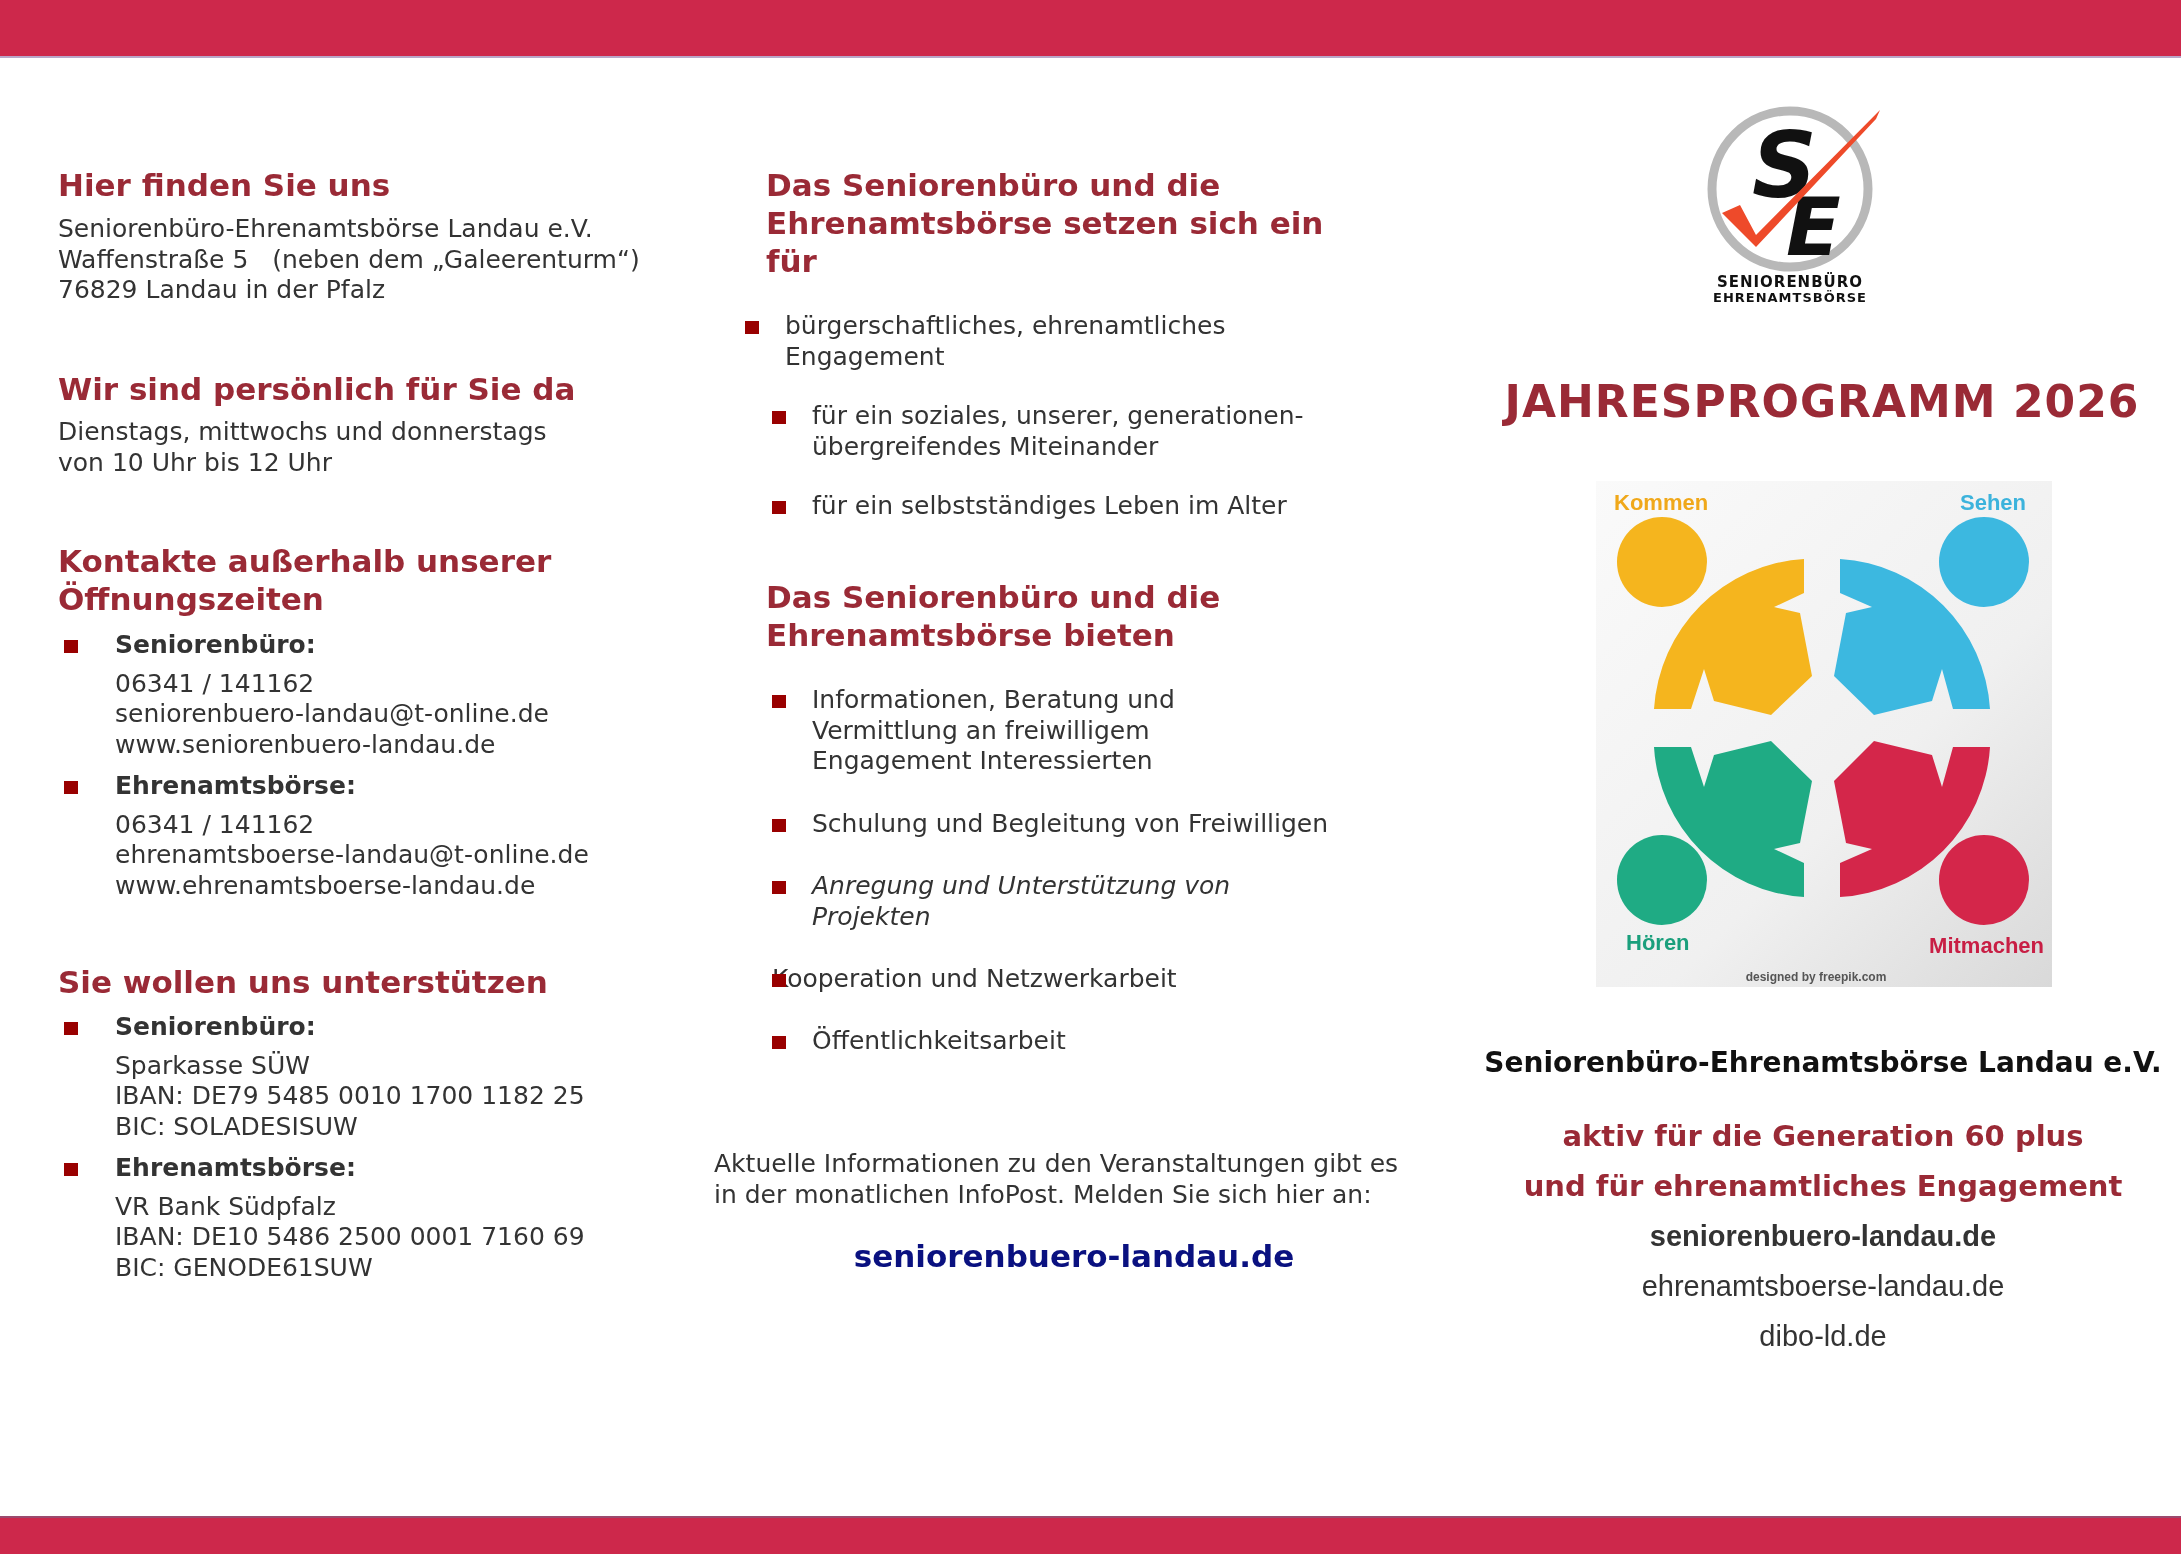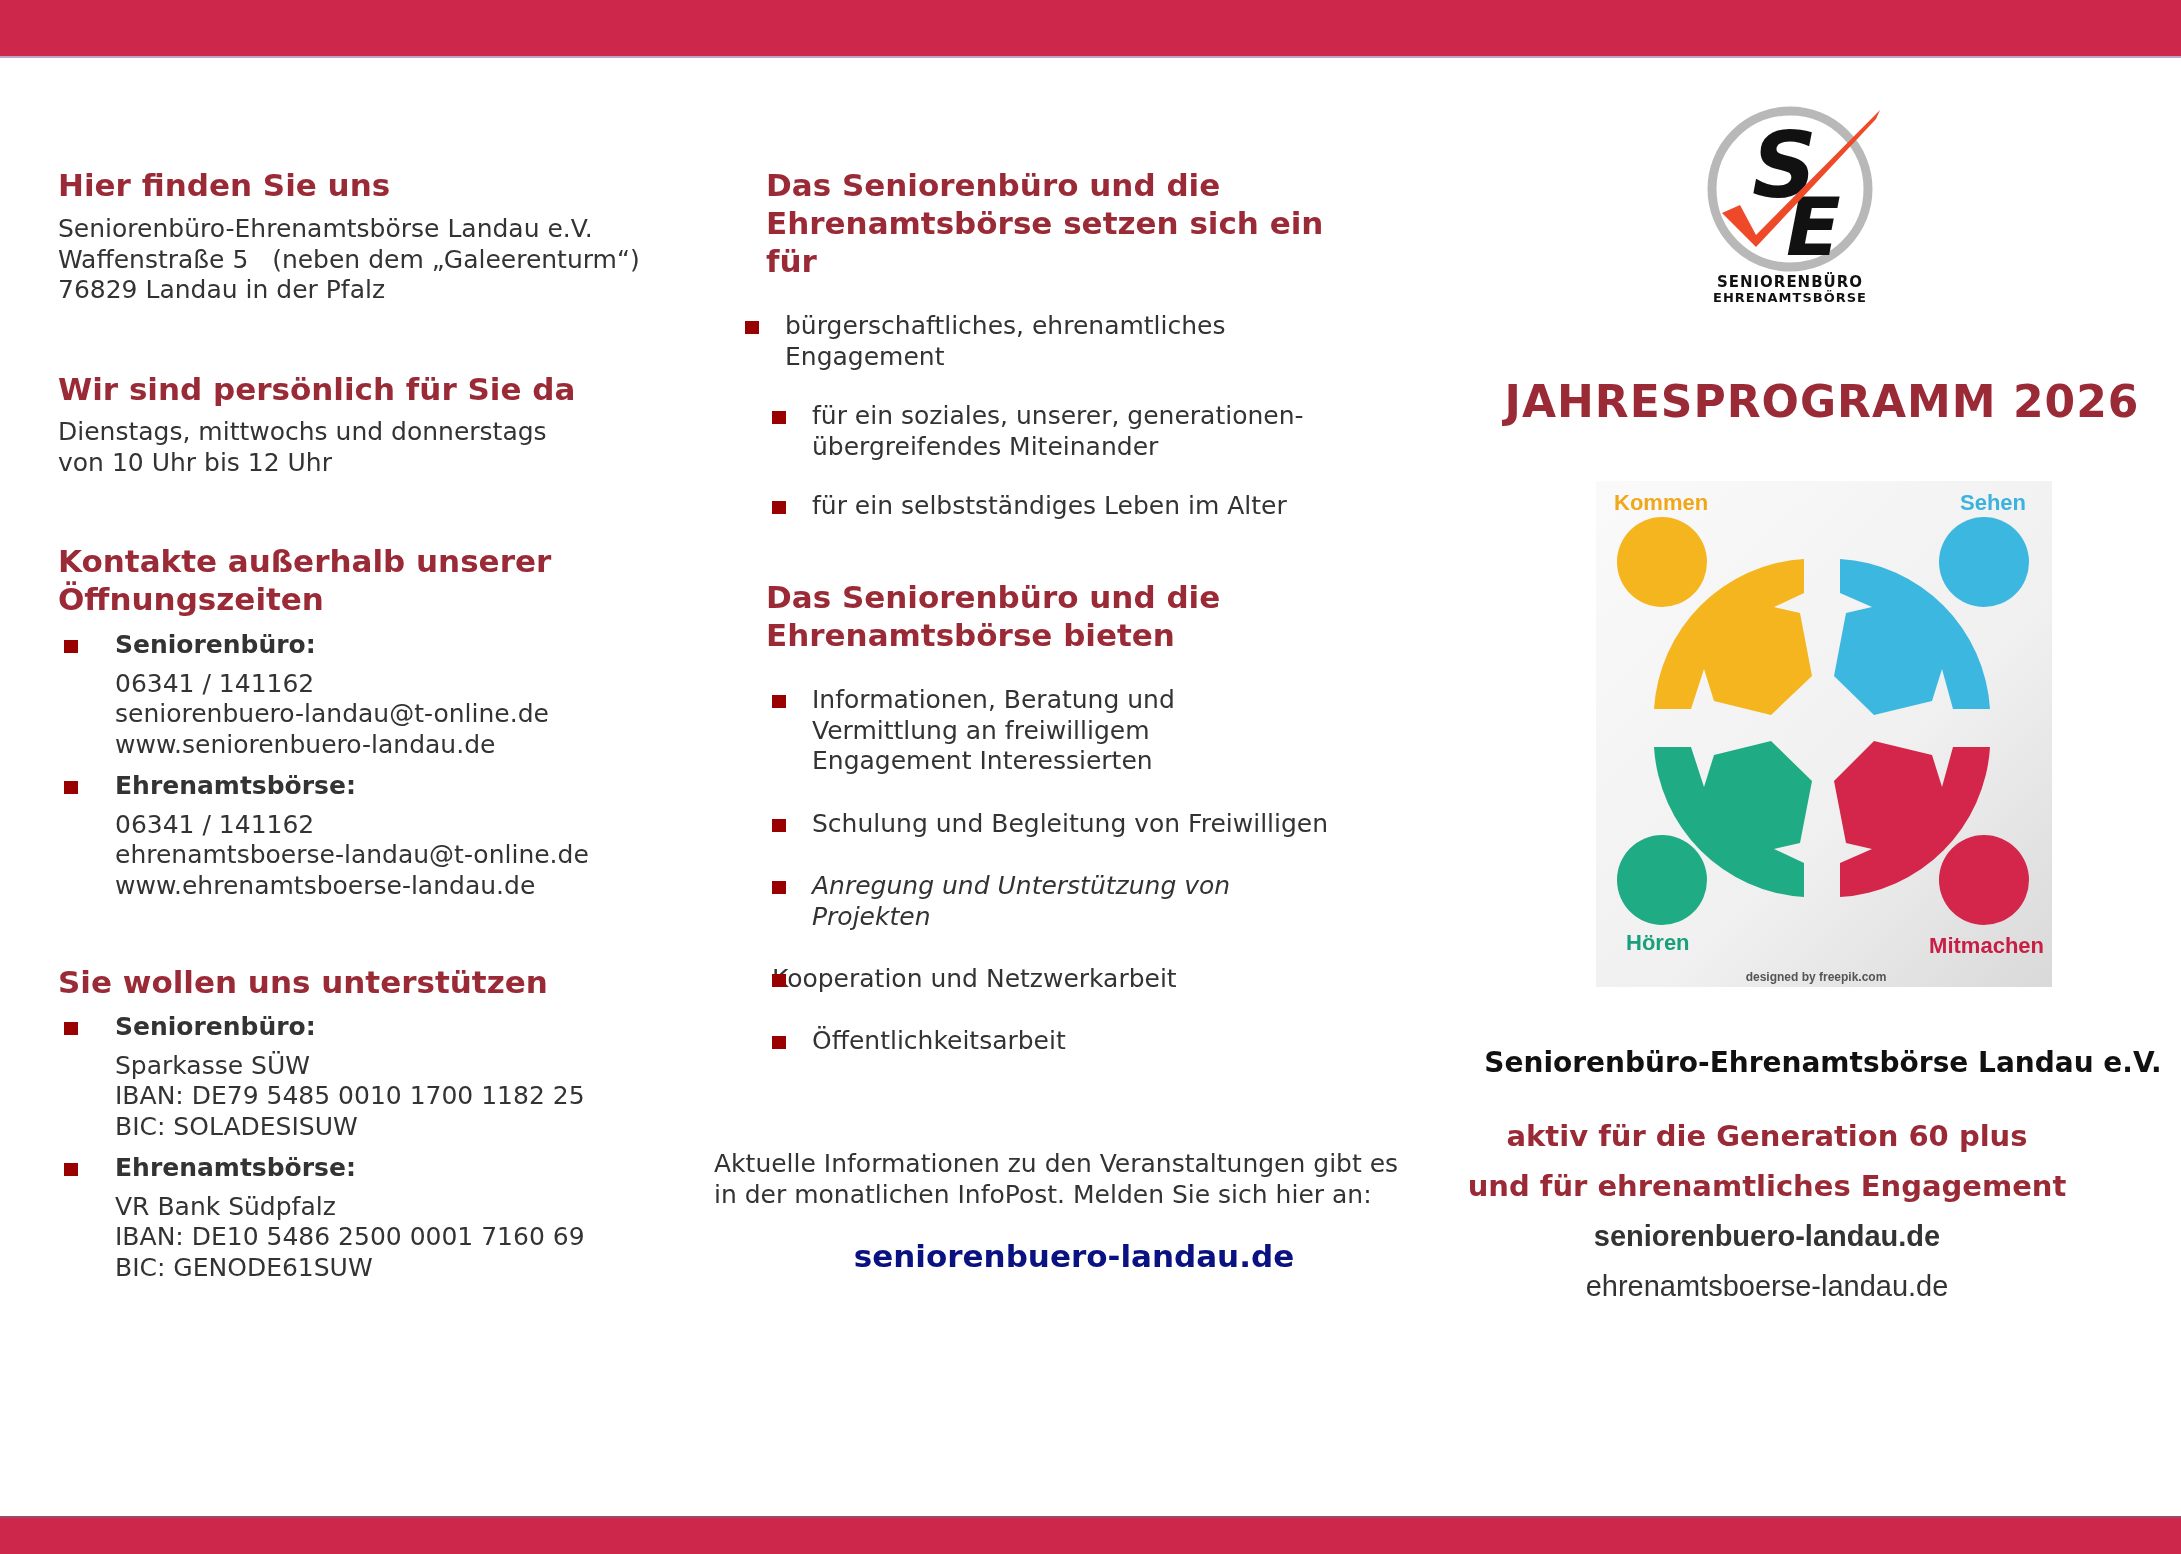--- a/index.html
+++ b/index.html
@@ -199,21 +199,22 @@
       <text x="18" y="29" font-family="Liberation Sans, sans-serif" font-weight="bold" font-size="22" fill="#f0a81a">Kommen</text>
       <text x="430" y="29" text-anchor="end" font-family="Liberation Sans, sans-serif" font-weight="bold" font-size="22" fill="#3cb3dc">Sehen</text>
       <text x="30" y="469" font-family="Liberation Sans, sans-serif" font-weight="bold" font-size="22" fill="#1a9f7c">Hören</text>
       <text x="448" y="472" text-anchor="end" font-family="Liberation Sans, sans-serif" font-weight="bold" font-size="22" fill="#c81e44">Mitmachen</text>
       <text x="220" y="500" text-anchor="middle" font-family="Liberation Sans, sans-serif" font-weight="bold" font-size="12" fill="#555">designed by  freepik.com</text>
     </svg>
   </div>
 
   <div class="abs center org" style="left:1470px; top:1046px; width:706px;">Seniorenbüro-Ehrenamtsbörse Landau e.V.</div>
 
-  <div class="abs center" style="left:1414px; top:1111px; width:706px;">
+  <div class="abs center" style="left:1470px; top:1111px; width:706px;">
     <div class="tag">aktiv für die Generation 60 plus</div>
     <div class="tag">und für ehrenamtliches Engagement</div>
     <div class="site">seniorenbuero-landau.de</div>
     <div class="site2">ehrenamtsboerse-landau.de</div>
+    <div class="site2">dibo-ld.de</div>
   </div>
 </section>
 
 <div class="bar bottom"></div>
 
 </body></html>

